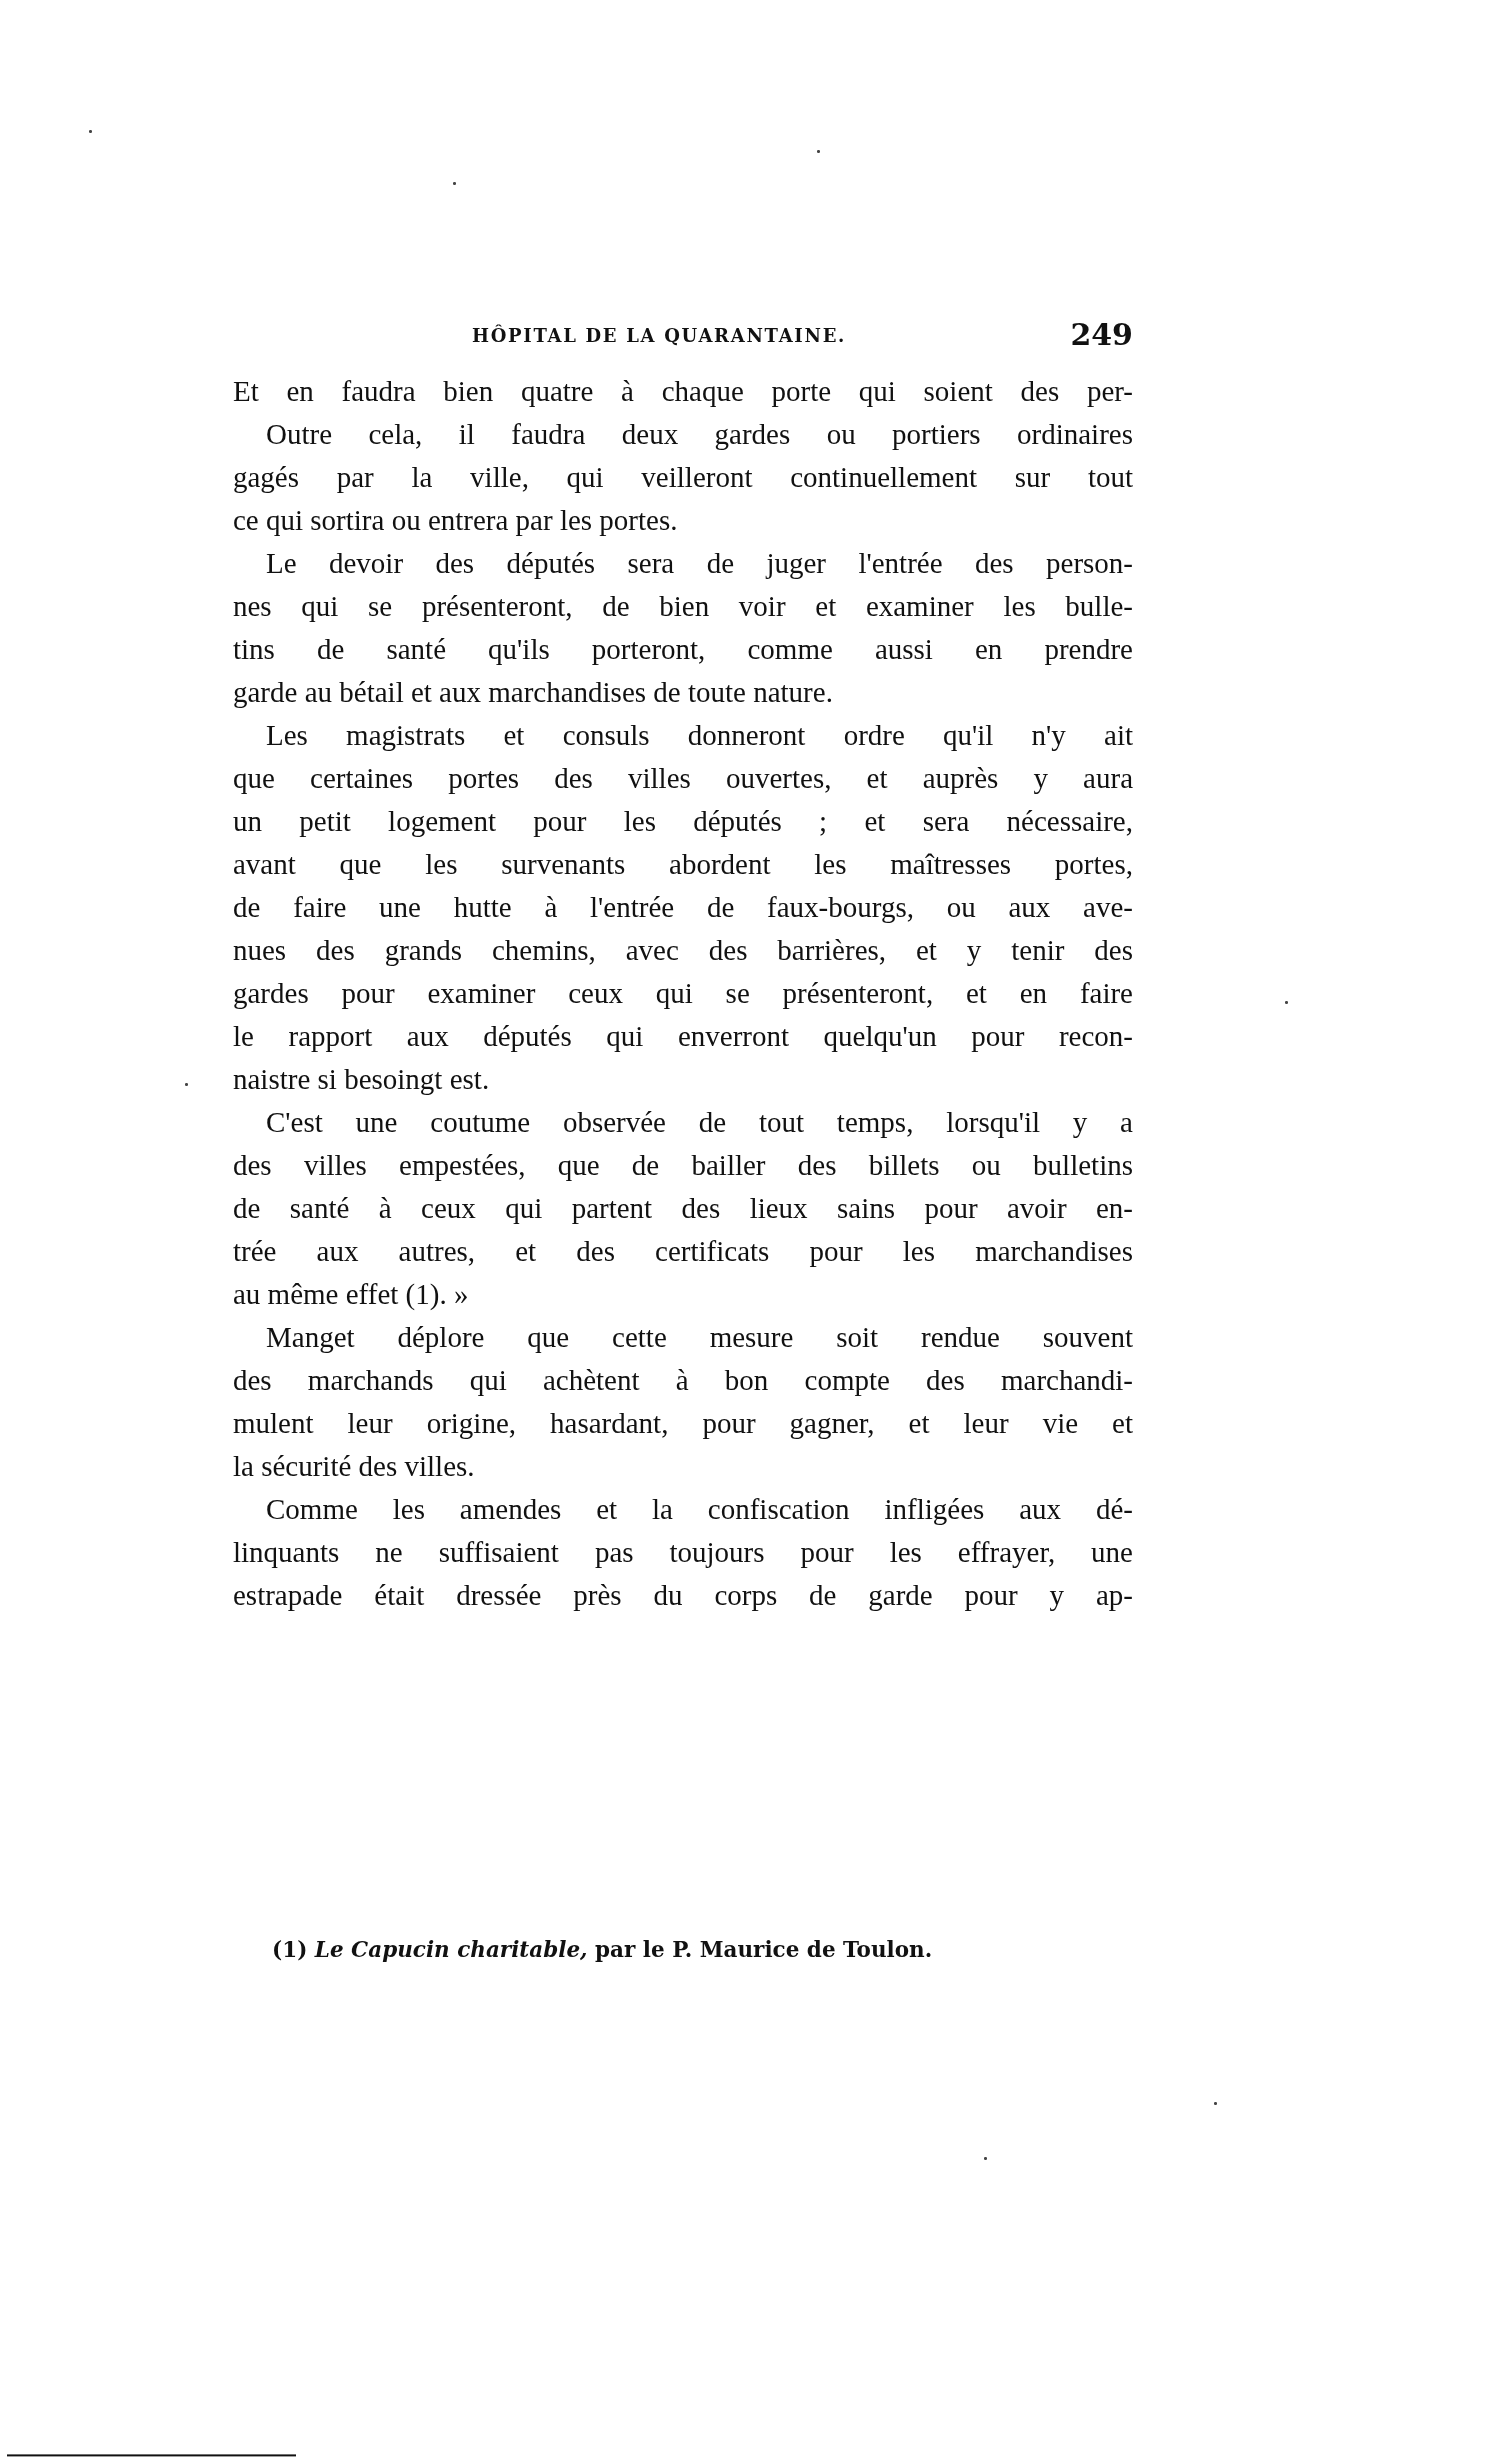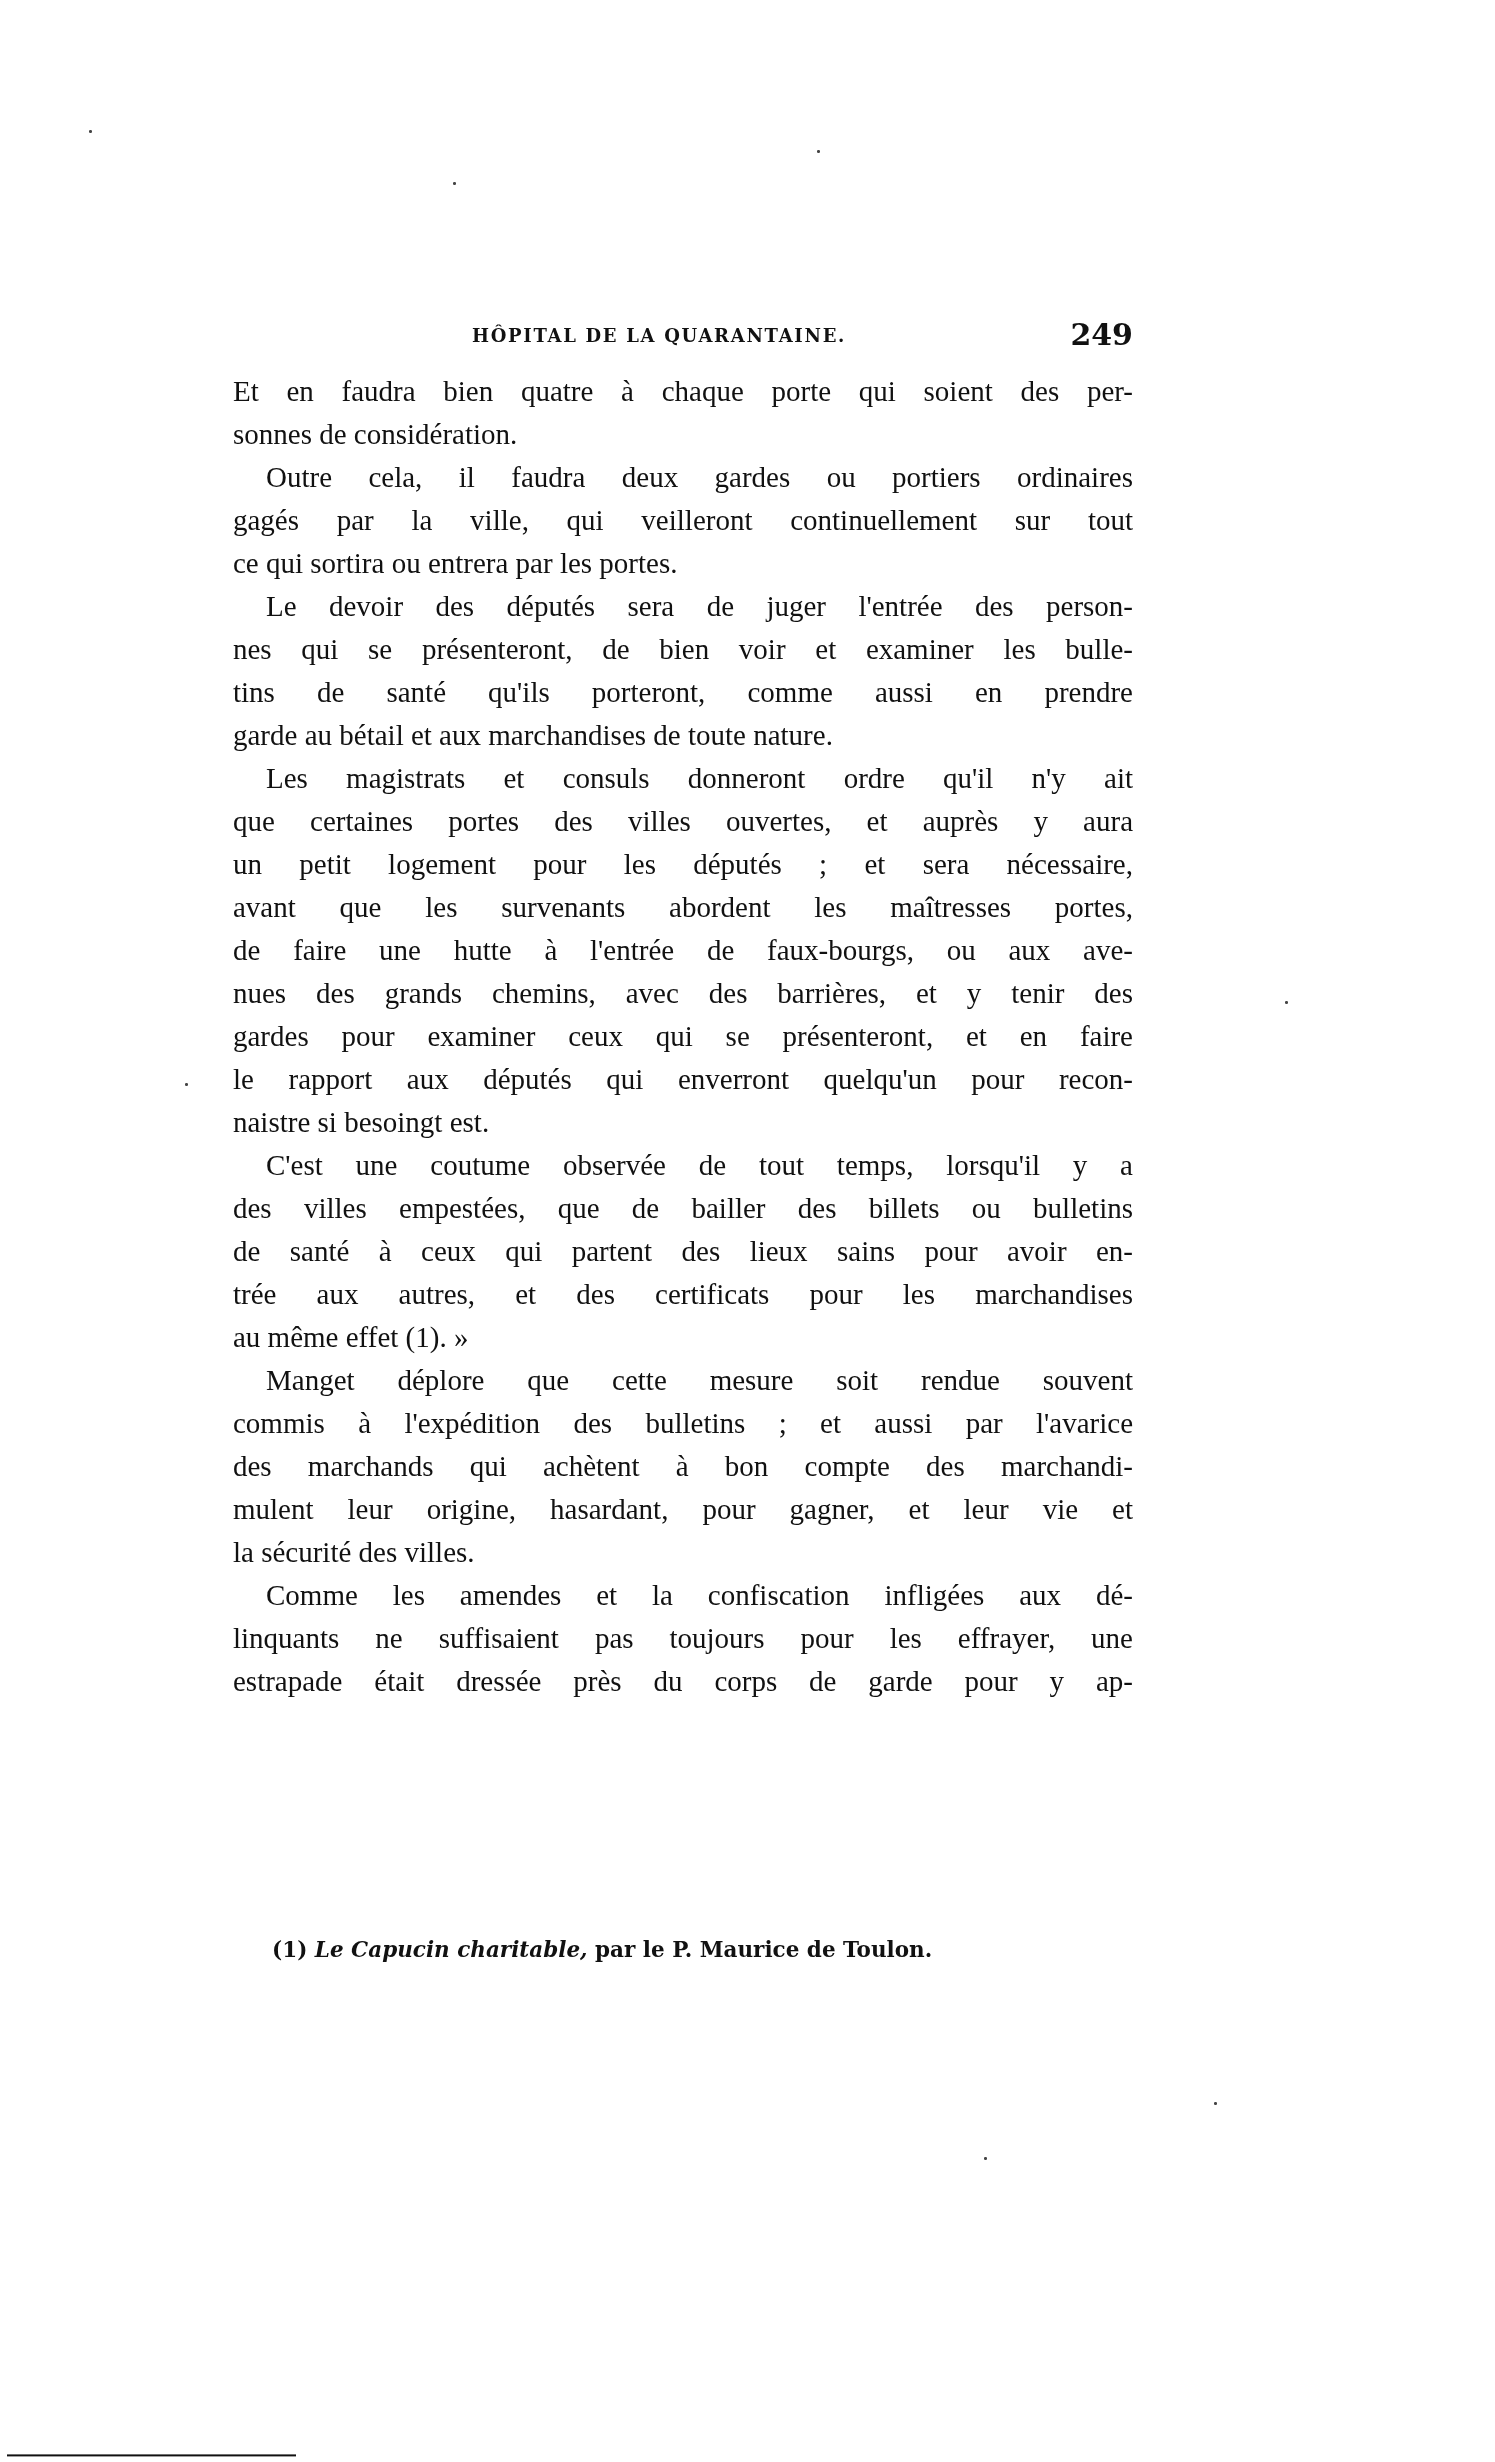--- a/index.html
+++ b/index.html
@@ -40,21 +40,20 @@
 <body>
 
 <div class="page">
   <div class="running-head">
     <span class="running-title">HÔPITAL DE LA QUARANTAINE.</span>
     <span class="page-number">249</span>
   </div>
 
   <div class="body-text" id="body-text">
       <span class="line">Et en faudra bien quatre à chaque porte qui soient des per-</span>
-      <span class="line last">sonnes de considération.</span>
       <span class="line indent">Outre cela, il faudra deux gardes ou portiers ordinaires</span>
       <span class="line">gagés par la ville, qui veilleront continuellement sur tout</span>
       <span class="line last">ce qui sortira ou entrera par les portes.</span>
       <span class="line indent">Le devoir des députés sera de juger l'entrée des person-</span>
       <span class="line">nes qui se présenteront, de bien voir et examiner les bulle-</span>
       <span class="line">tins de santé qu'ils porteront, comme aussi en prendre</span>
       <span class="line last">garde au bétail et aux marchandises de toute nature.</span>
       <span class="line indent">Les magistrats et consuls donneront ordre qu'il n'y ait</span>
       <span class="line">que certaines portes des villes ouvertes, et auprès y aura</span>
       <span class="line">un petit logement pour les députés ; et sera nécessaire,</span>
@@ -63,21 +62,20 @@
       <span class="line">nues des grands chemins, avec des barrières, et y tenir des</span>
       <span class="line">gardes pour examiner ceux qui se présenteront, et en faire</span>
       <span class="line">le rapport aux députés qui enverront quelqu'un pour recon-</span>
       <span class="line last">naistre si besoingt est.</span>
       <span class="line indent">C'est une coutume observée de tout temps, lorsqu'il y a</span>
       <span class="line">des villes empestées, que de bailler des billets ou bulletins</span>
       <span class="line">de santé à ceux qui partent des lieux sains pour avoir en-</span>
       <span class="line">trée aux autres, et des certificats pour les marchandises</span>
       <span class="line last">au même effet (1). »</span>
       <span class="line indent">Manget déplore que cette mesure soit rendue souvent</span>
-      <span class="line">commis à l'expédition des bulletins ; et aussi par l'avarice</span>
       <span class="line">des marchands qui achètent à bon compte des marchandi-</span>
       <span class="line">mulent leur origine, hasardant, pour gagner, et leur vie et</span>
       <span class="line last">la sécurité des villes.</span>
       <span class="line indent">Comme les amendes et la confiscation infligées aux dé-</span>
       <span class="line">linquants ne suffisaient pas toujours pour les effrayer, une</span>
       <span class="line">estrapade était dressée près du corps de garde pour y ap-</span>
     </div>
 
   <div class="footnote">
     <span>(1)</span>

